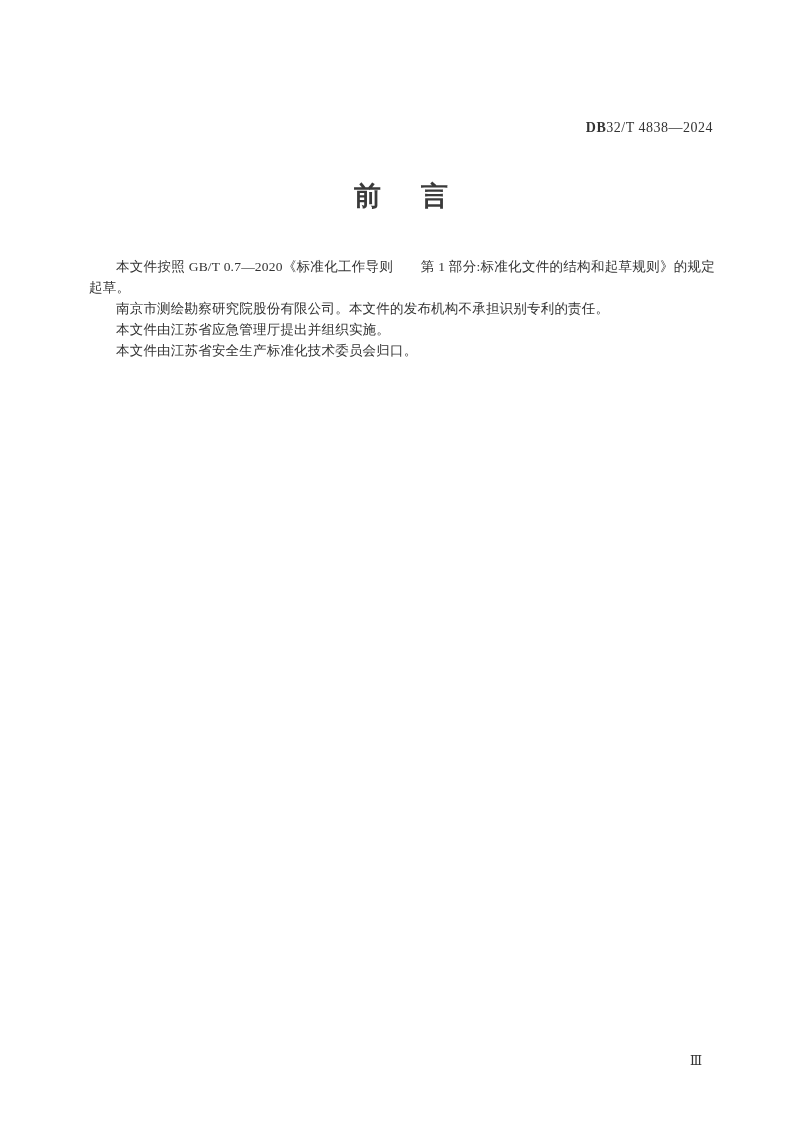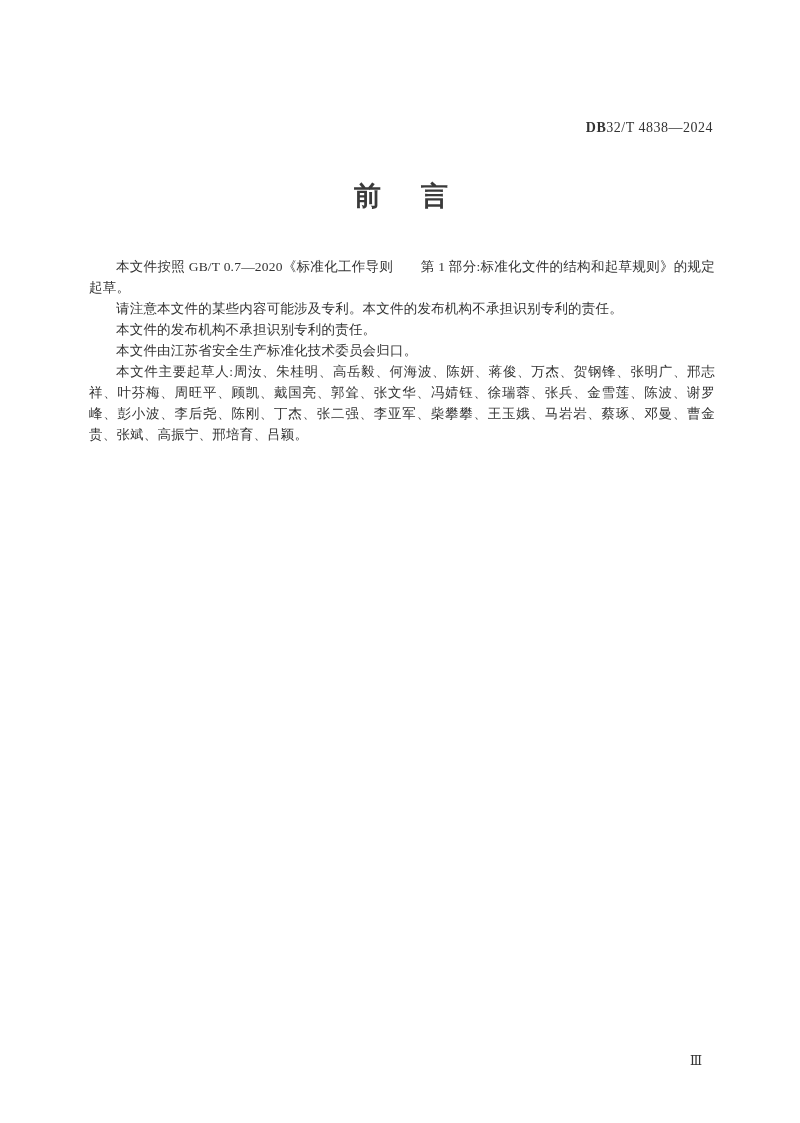--- a/index.html
+++ b/index.html
@@ -77,21 +77,20 @@
     <span class="prefix">DB</span><span>32/T 4838—2024</span>
   </div>
 
   <h1 class="foreword-title">
     <span>前</span>
     <span>言</span>
   </h1>
 
   <div class="content">
     <p>本文件按照 GB/T 0.7—2020《标准化工作导则　　第 1 部分:标准化文件的结构和起草规则》的规定起草。</p>
-    <p>请注意本文件的某些内容可能涉及专利。本文件的发布机构不承担识别专利的责任。</p>
-    <p>本文件的发布机构不承担识别专利的责任。</p>
+    <p>南京市测绘勘察研究院股份有限公司。本文件的发布机构不承担识别专利的责任。</p>
+    <p>本文件由江苏省应急管理厅提出并组织实施。</p>
     <p>本文件由江苏省安全生产标准化技术委员会归口。</p>
-    <p>本文件主要起草人:周汝、朱桂明、高岳毅、何海波、陈妍、蒋俊、万杰、贺钢锋、张明广、邢志祥、叶芬梅、周旺平、顾凯、戴国亮、郭耸、张文华、冯婧钰、徐瑞蓉、张兵、金雪莲、陈波、谢罗峰、彭小波、李后尧、陈刚、丁杰、张二强、李亚军、柴攀攀、王玉娥、马岩岩、蔡琢、邓曼、曹金贵、张斌、高振宁、邢培育、吕颖。</p>
   </div>
 
   <div class="page-number">Ⅲ</div>
 
 </div>
 
 </body></html>

